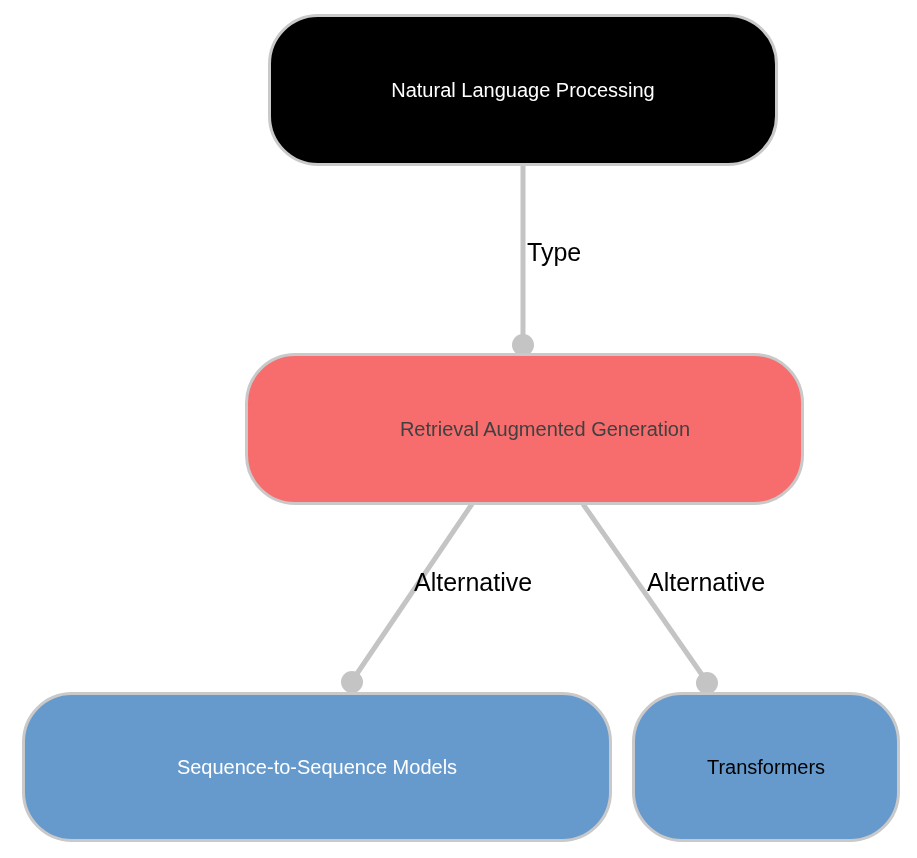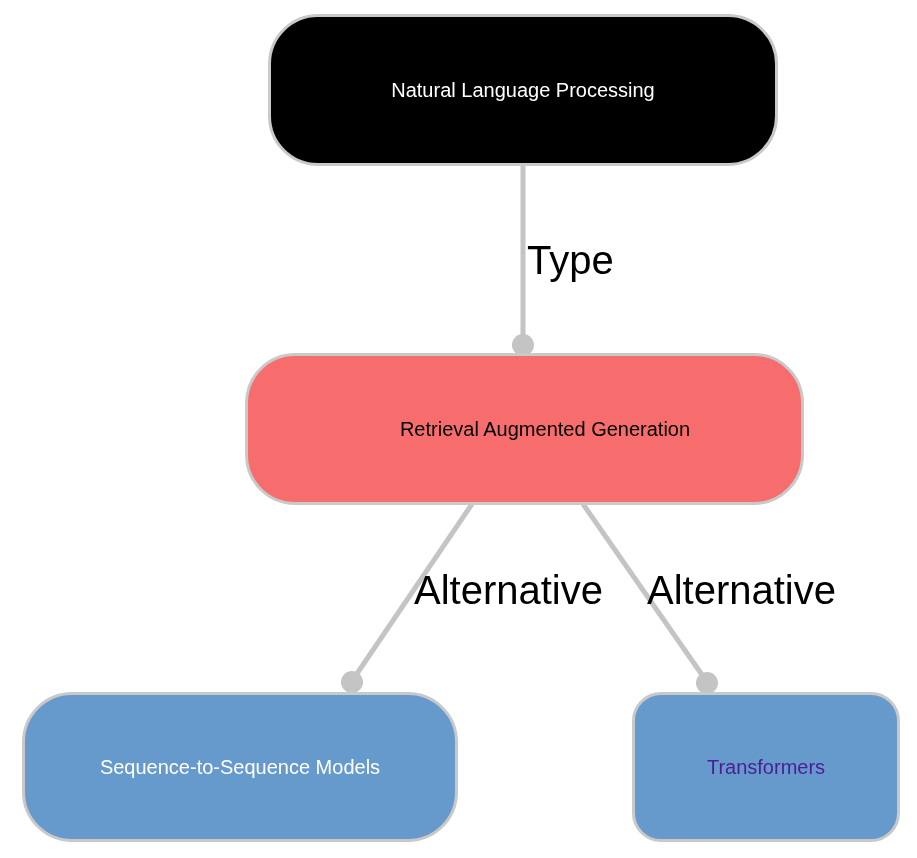--- a/index.html
+++ b/index.html
@@ -18,28 +18,28 @@
     border:3px solid #c9c9c9;
     border-radius:50px;
     display:flex;align-items:center;justify-content:center;
     font-size:20px;
     white-space:nowrap;
     cursor:default;
   }
   .node-label{pointer-events:none;}
   .edge-label{
     position:absolute;
-    font-size:40px;
+    font-size:25px;
     color:#000000;
     white-space:nowrap;
   }
   
   .node-nlp{left:268px;top:14px;width:510px;height:152px;}
   .node-rag{left:245px;top:353px;width:559px;height:152px;}
-  .node-seq{left:22px;top:692px;width:436px;height:150px;}
+  .node-seq{left:22px;top:692px;width:590px;height:150px;}
   .node-tra{left:632px;top:692px;width:268px;height:150px;}
   .lbl-type{left:527px;top:238px;}
   .lbl-alt1{left:414px;top:568px;}
   .lbl-alt2{left:647px;top:568px;}
 </style>
 </head>
 <body>
 
 <div class="canvas">
 
@@ -51,29 +51,29 @@
     <circle cx="352" cy="682" r="11" style="fill: rgb(196, 196, 196);"></circle>
 
     <line class="edge-line" x1="583" y1="504" x2="707" y2="682" style="stroke: rgb(196, 196, 196);"></line>
     <circle cx="707" cy="683" r="11" style="fill: rgb(196, 196, 196);"></circle>
   </svg>
 
   <div class="node node-nlp" style="background-color: rgb(0, 0, 0); color: rgb(255, 255, 255); border-color: rgb(201, 201, 201);">
     <span class="node-label">Natural Language Processing</span>
   </div>
 
-  <div class="node node-rag" style="background-color: rgb(247, 109, 109); color: #000000; border-color: rgb(201, 201, 201); padding-left: 41px;">
+  <div class="node node-rag" style="background-color: rgb(247, 109, 109); color: #404040; border-color: rgb(201, 201, 201); padding-left: 41px;">
     <span class="node-label">Retrieval Augmented Generation</span>
   </div>
 
   <div class="node node-seq" style="background-color: rgb(102, 153, 204); color: rgb(255, 255, 255); border-color: rgb(201, 201, 201);">
     <span class="node-label">Sequence-to-Sequence Models</span>
   </div>
 
-  <div class="node node-tra" style="background-color: rgb(102, 153, 204); color: #4c1d95; border-color: rgb(201, 201, 201); border-radius: 29px;">
+  <div class="node node-tra" style="background-color: rgb(102, 153, 204); color: #000000; border-color: rgb(201, 201, 201);">
     <span class="node-label">Transformers</span>
   </div>
 
   <span class="edge-label lbl-type" style="color: rgb(0, 0, 0);">Type</span>
 
   <span class="edge-label lbl-alt1" style="color: rgb(0, 0, 0);">Alternative</span>
 
   <span class="edge-label lbl-alt2" style="color: rgb(0, 0, 0);">Alternative</span>
 
 </div>

